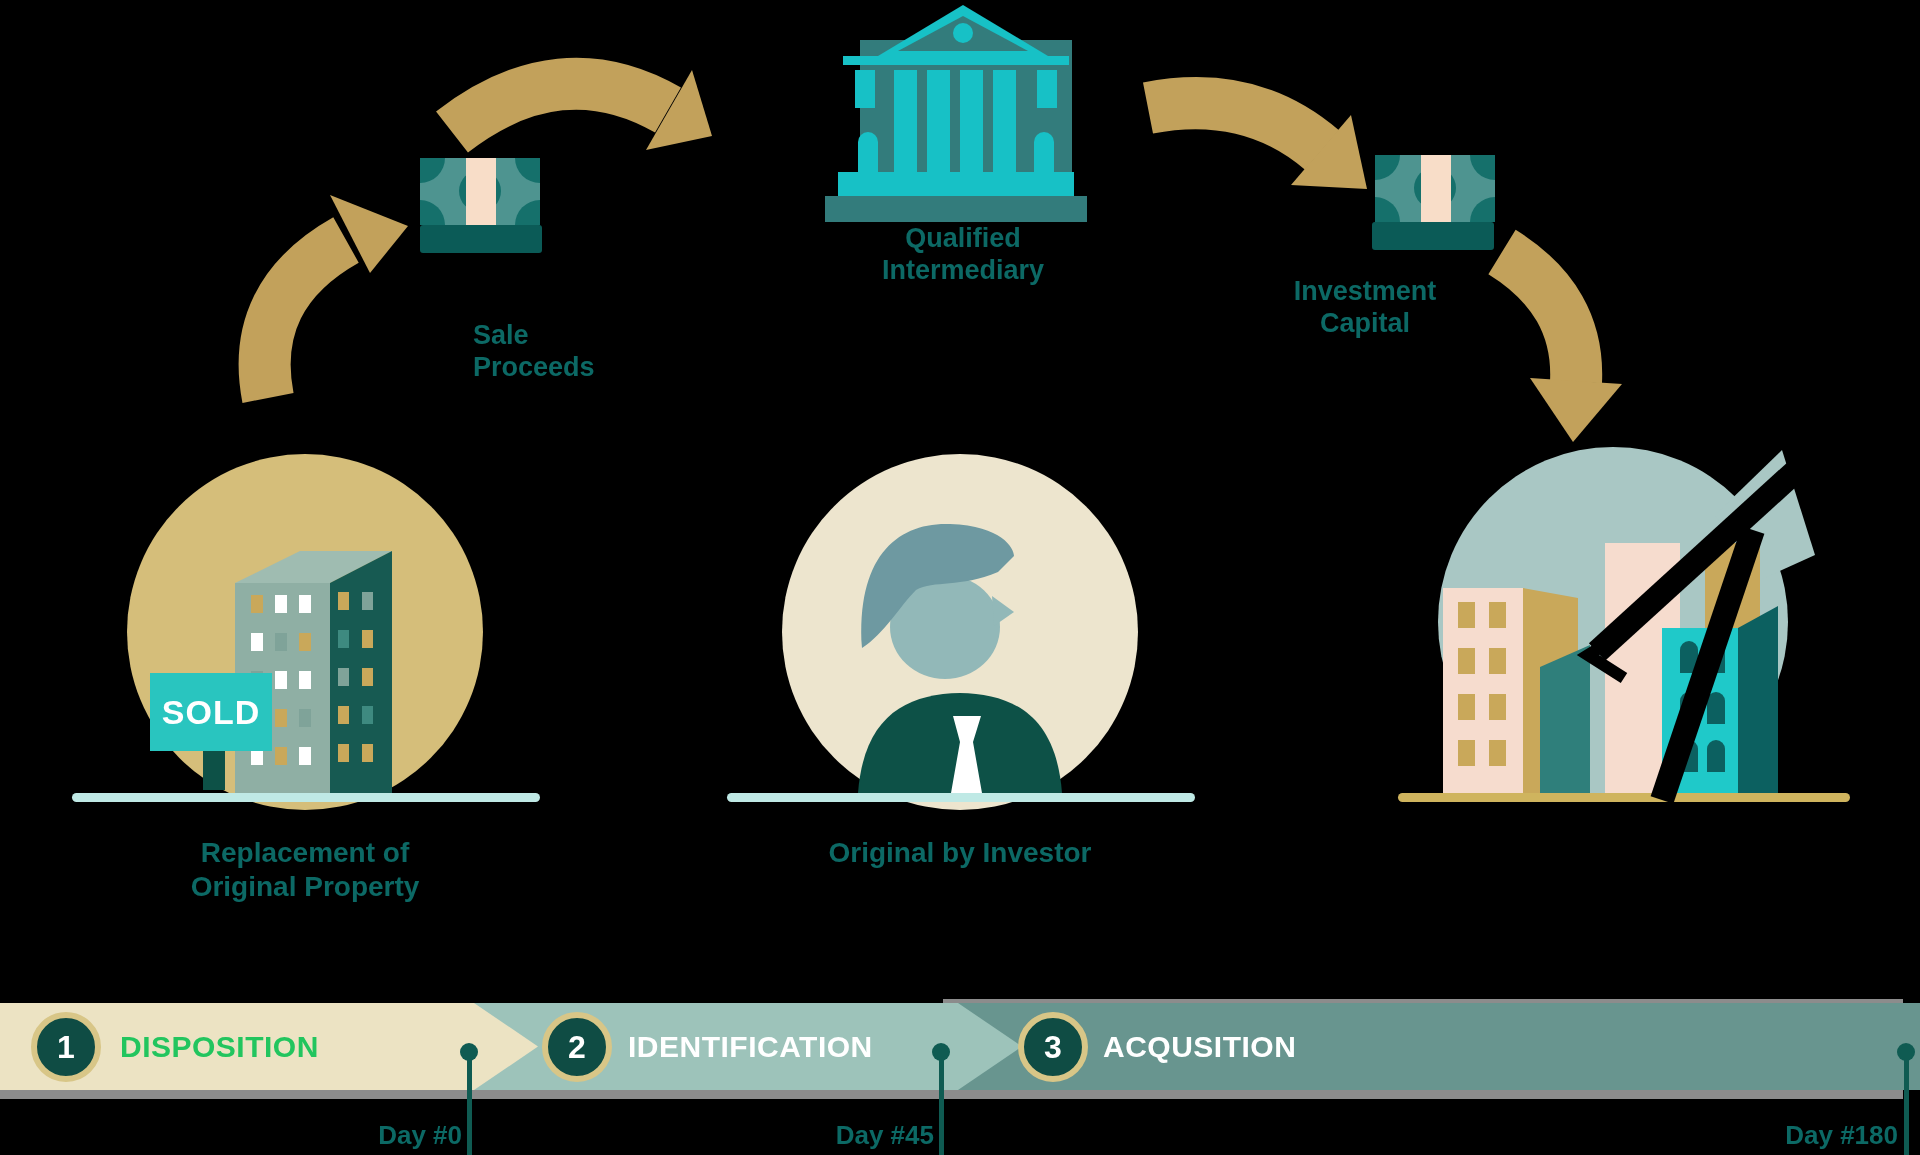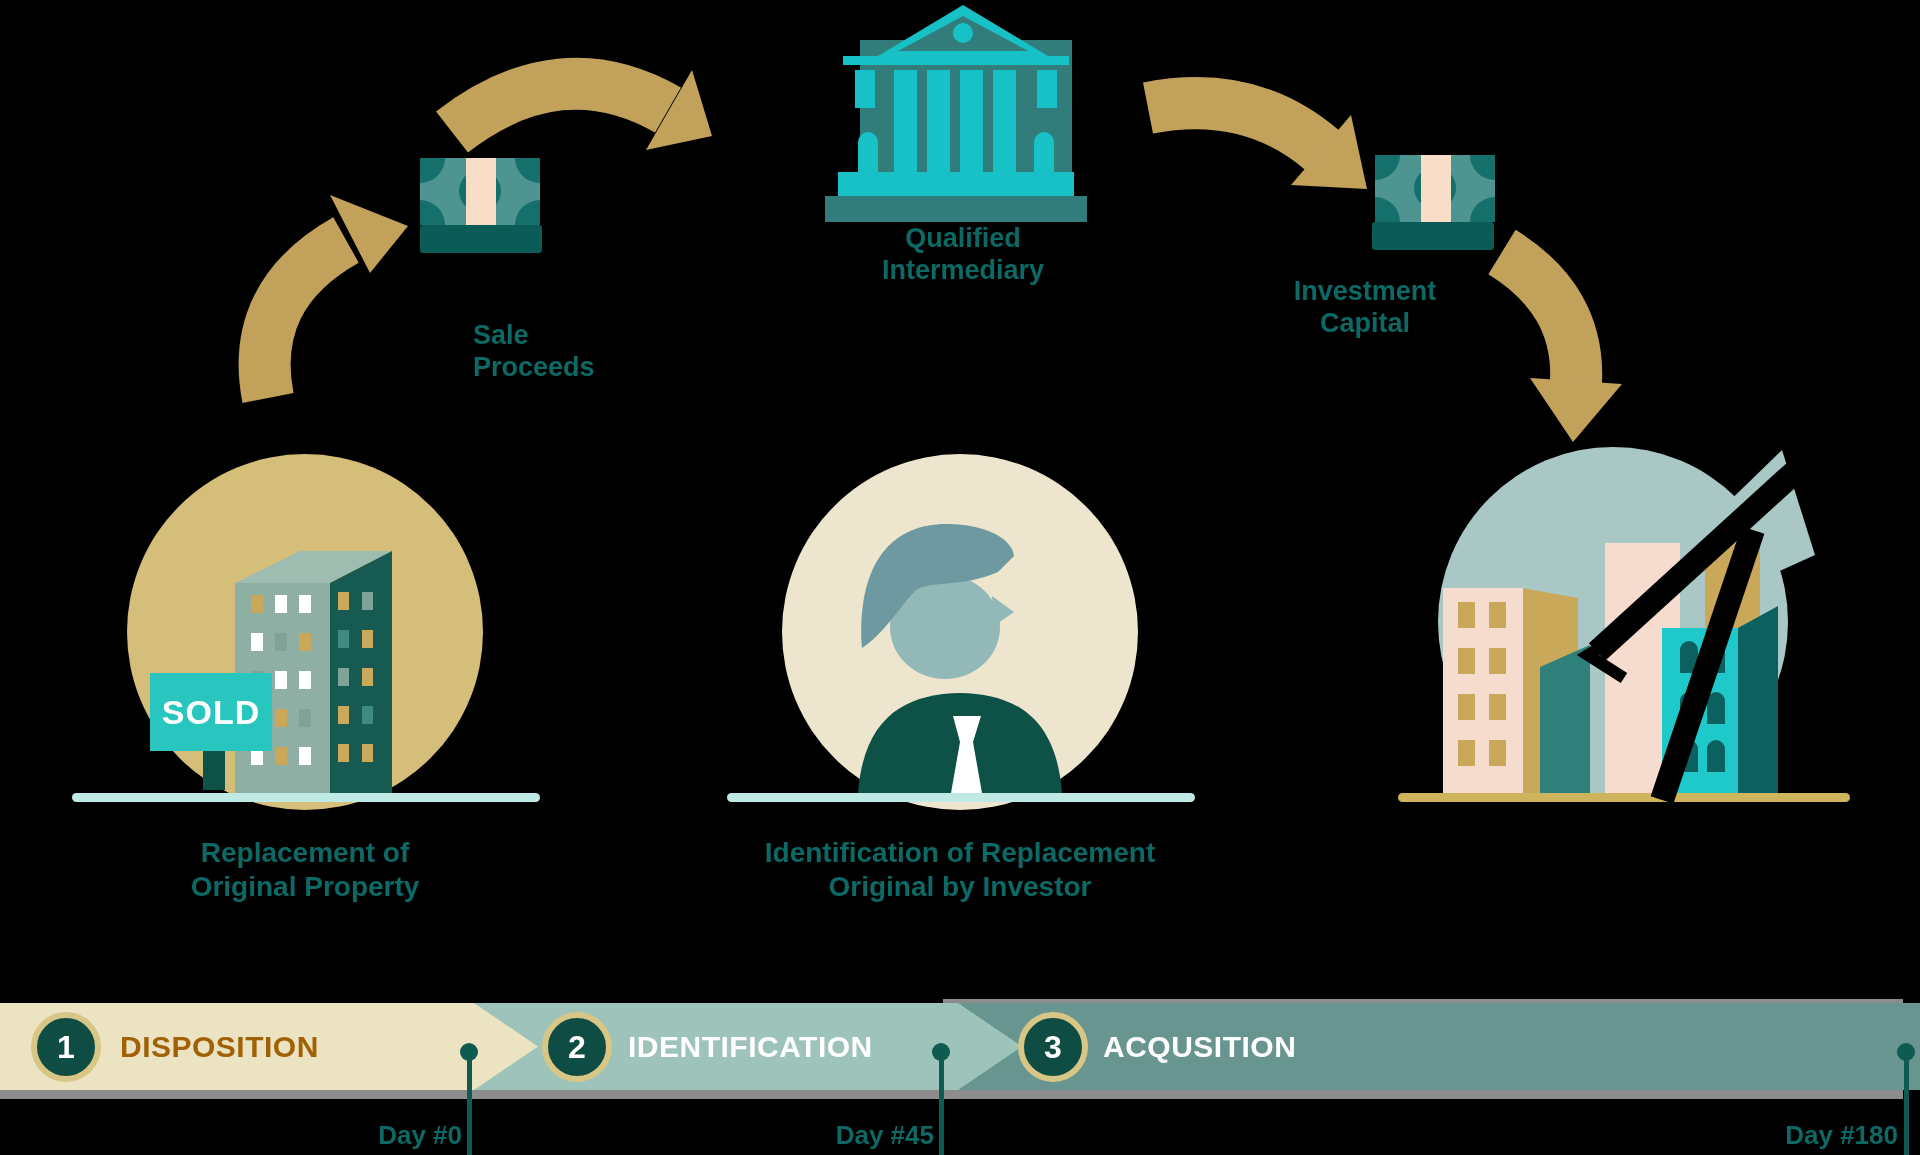--- a/index.html
+++ b/index.html
@@ -21,21 +21,21 @@
         clip-path:polygon(0 0,958px 0,100% 50%,958px 100%,0 100%);z-index:2;}
   .seg3{left:0;width:1920px;background:#68958F;z-index:1;}
   .gray-bottom{position:absolute;left:0;top:1090px;width:1903px;height:9px;background:#8C8C8C;z-index:0;}
   .gray-top{position:absolute;left:943px;top:999px;width:960px;height:4px;background:#8C8C8C;z-index:0;}
   .badge{position:absolute;top:1012px;width:58px;height:58px;border-radius:50%;background:#0F4C44;
          border:6px solid #D8C687;color:#fff;font-size:32px;font-weight:bold;display:flex;
          align-items:center;justify-content:center;z-index:4;}
   .badge.b1{left:31px;} .badge.b2{left:542px;} .badge.b3{left:1018px;}
   .bar-label{position:absolute;top:1003px;height:87px;line-height:87px;font-weight:bold;
              font-size:30px;letter-spacing:0.5px;z-index:4;}
-  .bar-label.t1{left:120px;color:#a16207;}
+  .bar-label.t1{left:120px;color:#22c55e;}
   .bar-label.t2{left:628px;color:#fff;}
   .bar-label.t3{left:1103px;color:#fff;}
   .marker-dot{position:absolute;top:1043px;width:18px;height:18px;border-radius:50%;
               background:#0F5B52;z-index:5;}
   .marker-line{position:absolute;top:1052px;width:5px;height:103px;background:#0F5B52;z-index:5;}
   .day-label{position:absolute;top:1120px;width:130px;text-align:right;color:#0C6965;
              font-weight:bold;font-size:26px;z-index:5;}
 </style>
 </head>
 <body>
@@ -197,21 +197,20 @@
 
   <div class="sold-sign">
     <span>SOLD</span>
   </div>
 
   <div class="caption" style="left:305px;top:836px;">
     <div>Replacement of</div>
     <div>Original Property</div>
   </div>
   <div class="caption" style="left:960px;top:836px;">
-    <div>Identification of Replacement</div>
     <div>Original by Investor</div>
   </div>
 
   <div>
     <div class="gray-top"></div>
     <div class="gray-bottom"></div>
     <div class="seg seg3"></div>
     <div class="seg seg2"></div>
     <div class="seg seg1"></div>
 

